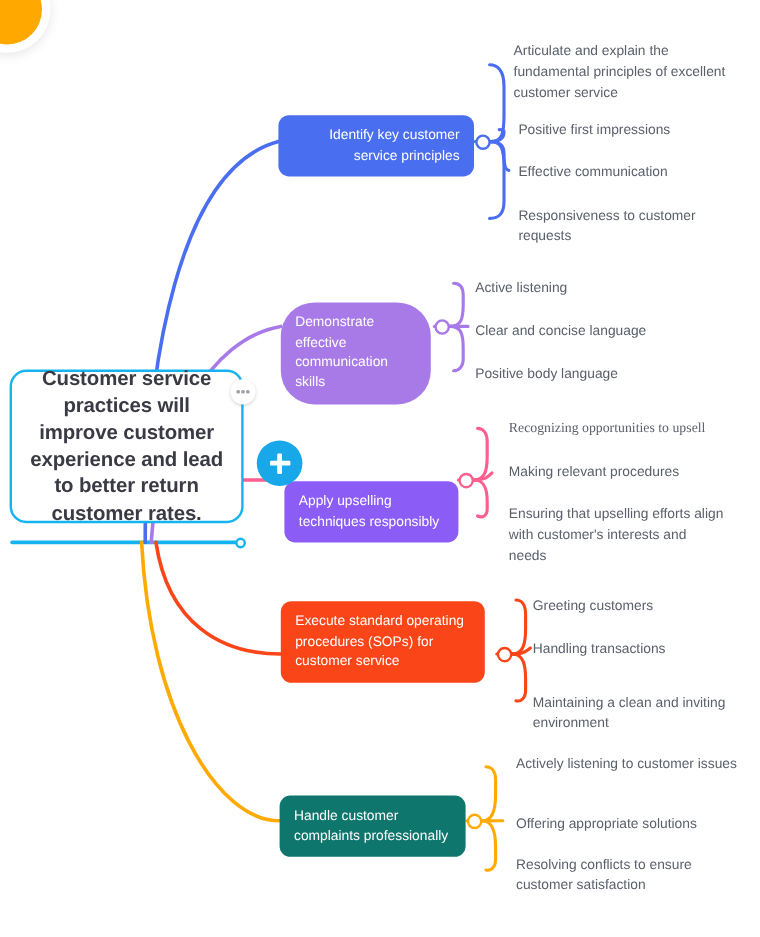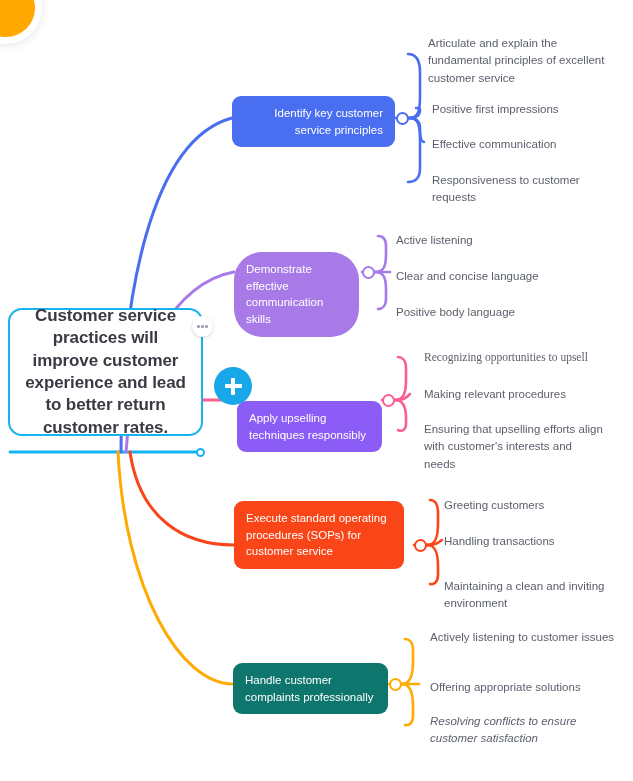--- a/index.html
+++ b/index.html
@@ -266,15 +266,15 @@
   <div class="leaf" style="left:444px; top:497px; width:190px;">Greeting customers</div>
   <div class="leaf" style="left:444px; top:533px; width:190px;">Handling transactions</div>
   <div class="leaf" style="left:444px; top:568px; width:180px;margin-top:10px;">Maintaining a clean and inviting environment</div>
 
   <div class="branch" style="left:233px; top:663px; width:155px; background:#0f766e;">
     <span>Handle customer complaints professionally</span>
   </div>
   <div class="knob" style="left:389px; top:678px; border-color:#ffaa00;"></div>
   <div class="leaf" style="left:430px; top:629px; width:185px;">Actively listening to customer issues</div>
   <div class="leaf" style="left:430px; top:679px; width:185px;">Offering appropriate solutions</div>
-  <div class="leaf" style="left:430px; top:713px; width:185px;font-style:italic;">Resolving conflicts to ensure customer satisfaction</div>
+  <div class="leaf" style="left:430px; top:713px; width:185px;">Resolving conflicts to ensure customer satisfaction</div>
 
 </div>
 
 </body></html>

